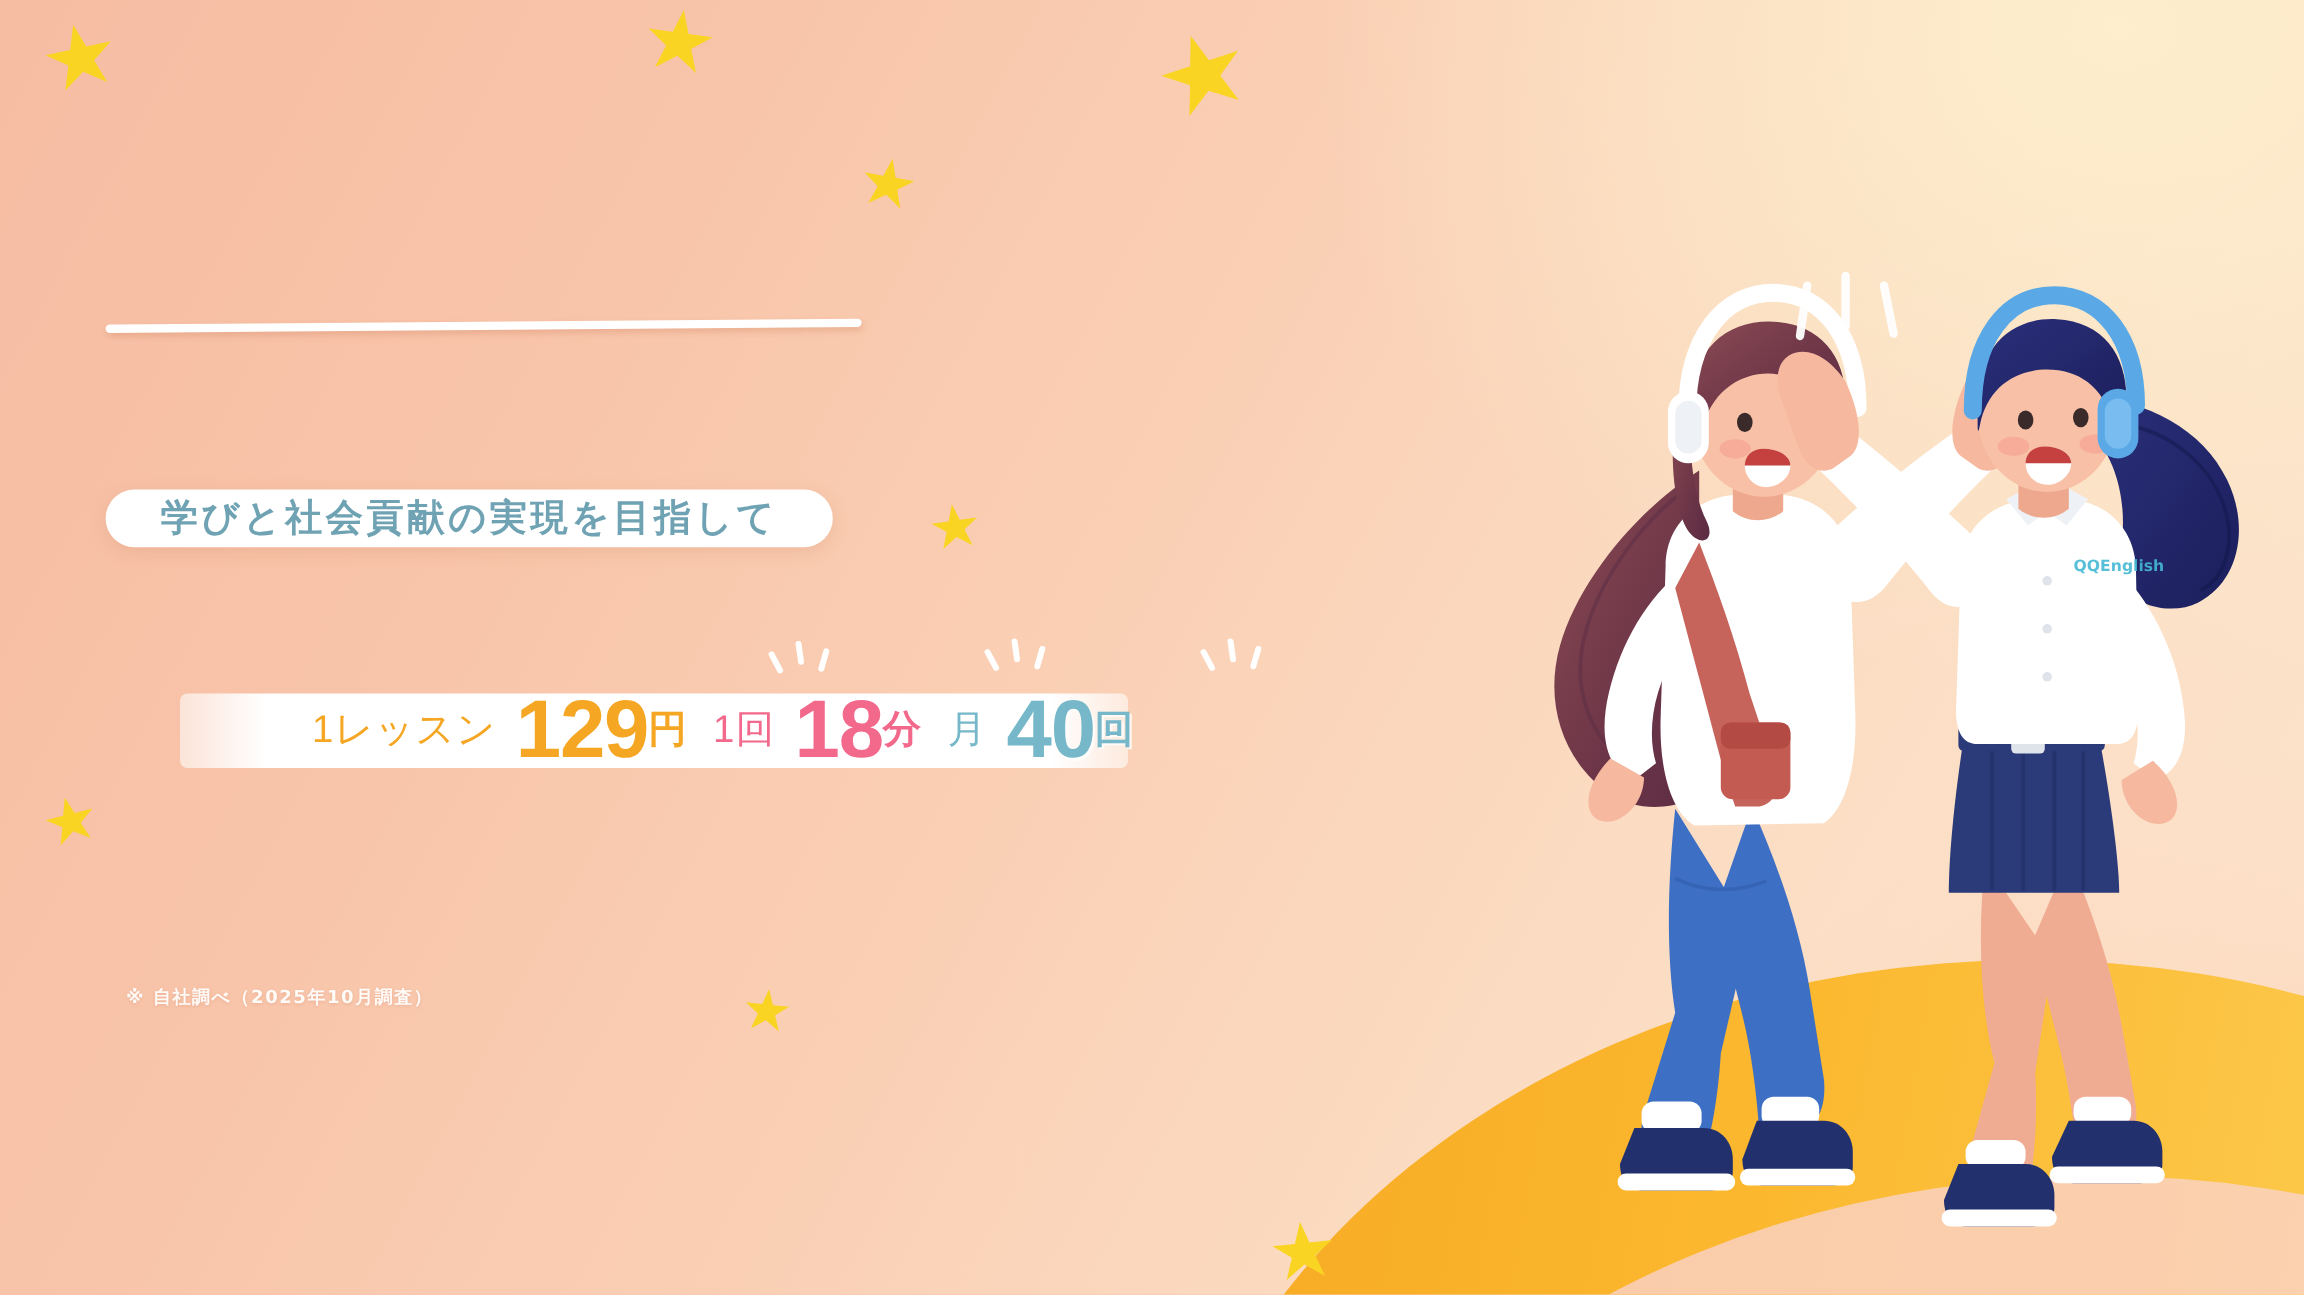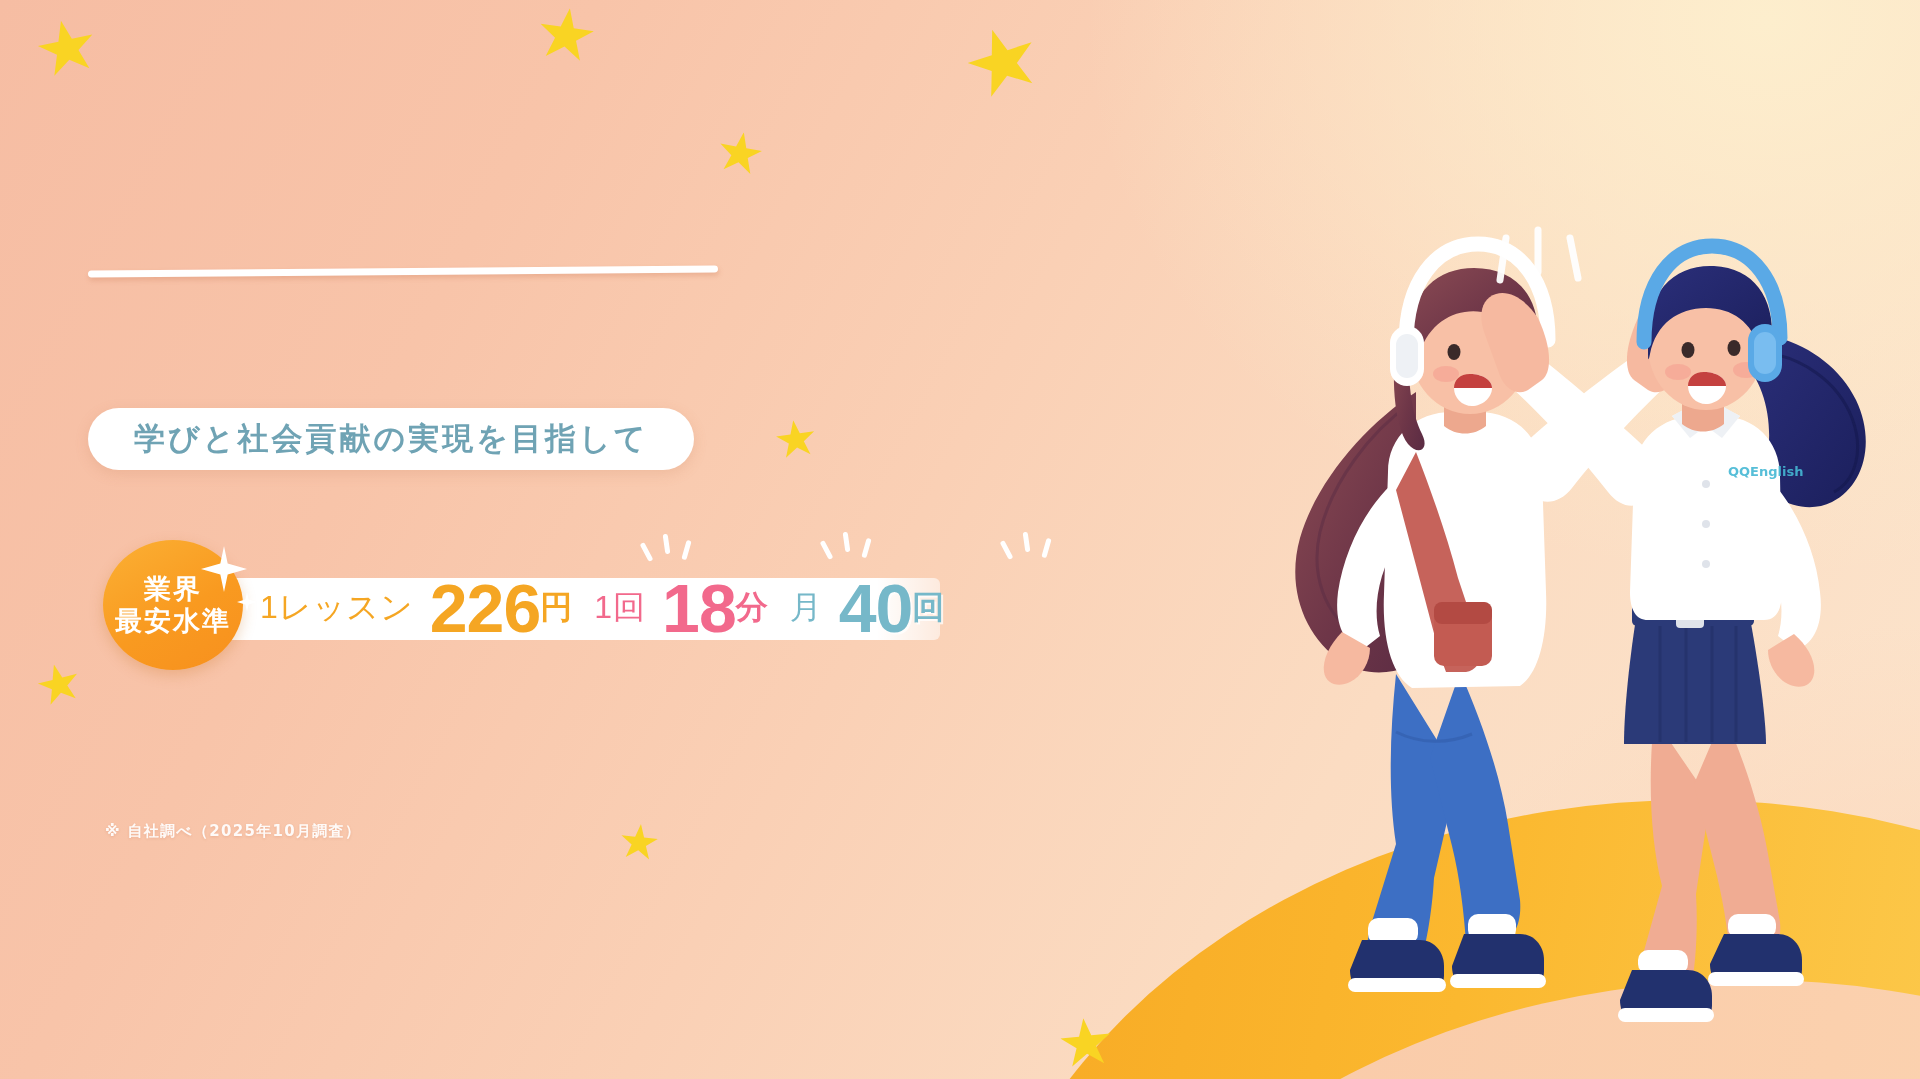--- a/index.html
+++ b/index.html
@@ -73,21 +73,21 @@
     font-family:"DejaVu Sans","Liberation Sans",sans-serif;
     font-size:74px; font-weight:700; color:#ffffff;
     letter-spacing:-0.5px;
     white-space:nowrap;
     text-shadow:4px 5px 9px rgba(193,104,68,.42);
   }
 
   
   .pill {
     position:absolute; left:88px; top:408px;
-    height:62px;
+    height:48px;
     padding:16px 46px;
     display:flex; align-items:center;
     background:#ffffff;
     border-radius:34px;
     box-shadow:0 4px 14px rgba(196,115,80,.18);
   }
   .pill-text {
     font-family:"DejaVu Sans","Liberation Sans",sans-serif;
     font-size:31px; font-weight:700;
     color:#6fa3b4;
@@ -381,37 +381,31 @@
     </div>
     <div class="ticks" style="left:1000px; top:526px;">
       <i style="left:4px;  top:14px; transform:rotate(-28deg);"></i>
       <i style="left:24px; top:6px;  transform:rotate(-8deg);"></i>
       <i style="left:44px; top:12px; transform:rotate(16deg);"></i>
     </div>
 
     <div class="price-row">
       <span class="p-unit c-orange">1レッスン</span>
       <span class="gap-s"></span>
-      <span class="p-num  c-orange">226</span>
+      <span class="p-num  c-orange">129</span>
       <span class="p-suf  c-orange">円</span>
       <span class="gap-m"></span>
       <span class="p-unit c-pink">1回</span>
       <span class="gap-s"></span>
       <span class="p-num  c-pink">18</span>
       <span class="p-suf  c-pink">分</span>
       <span class="gap-m"></span>
       <span class="p-unit c-teal">月</span>
       <span class="gap-s"></span>
       <span class="p-num  c-teal">40</span>
       <span class="p-suf  c-teal">回</span>
     </div>
 
-    <div class="badge">
-      <span class="badge-l1">業界</span>
-      <span class="badge-l2">最安水準</span>
-      <span class="badge-star"></span>
-      <span class="badge-star-s"></span>
-    </div>
 
 
     <div class="footnote">※ 自社調べ（2025年10月調査）</div>
   </div>
 </div>
 
 </body></html>

